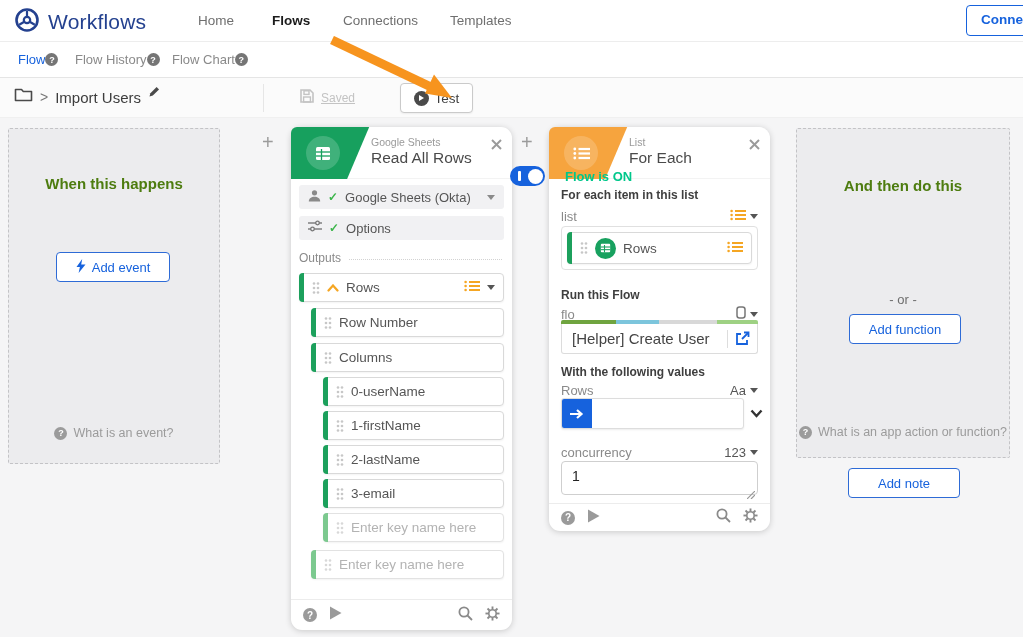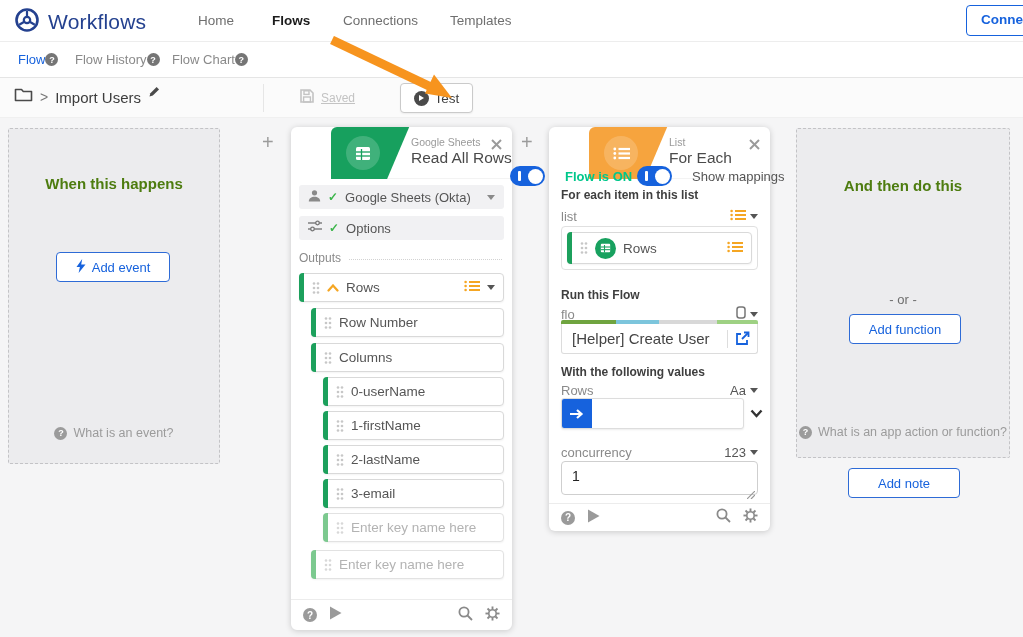--- a/index.html
+++ b/index.html
@@ -54,21 +54,21 @@
 
   .dashed-panel { position:absolute; background:#ececee; border:1.5px dashed #c3c3c6; border-radius:2px; }
   .panel-title { position:absolute; width:100%; text-align:center; font-size:15px; font-weight:700; color:#4d7c0f; }
   .panel-help { position:absolute; width:100%; display:flex; justify-content:center; align-items:center; gap:6px; font-size:12.5px; color:#9b9b9b; }
   .blue-btn { position:absolute; background:#fff; border:1px solid #2e6bd6; border-radius:4px; color:#1662dd;
     font-size:13px; display:flex; align-items:center; justify-content:center; gap:6px; cursor:pointer;
     font-family:"Liberation Sans", sans-serif; }
   .or-text { position:absolute; width:100%; text-align:center; font-size:13px; color:#6e6e6e; }
 
   
-  .card { position:absolute; background:#fff; border-radius:6px; box-shadow:0 1px 6px rgba(0,0,0,.18);padding-left:40px; }
+  .card { position:absolute; background:#fff; border-radius:11px; box-shadow:0 1px 6px rgba(0,0,0,.18); }
   .card-header { position:relative; height:52px; border-bottom:1px solid #f3f3f3; }
   .ribbon { position:absolute; left:0; top:0; height:52px; width:92px; clip-path:polygon(0 0,85% 0,61% 100%,0 100%); border-top-left-radius:6px; }
   .ribbon.green { background:#17a05e; }
   .ribbon.orange { background:#f6a43e; }
   .ribbon-circle { position:absolute; left:15px; top:9px; width:34px; height:34px; border-radius:50%;
     background:rgba(255,255,255,.18); display:flex; align-items:center; justify-content:center; }
   .hdr-app { position:absolute; left:80px; top:9px; font-size:10.5px; color:#9a9a9a; }
   .hdr-title { position:absolute; left:80px; top:22px; font-size:15.5px; color:#4a4a4a; }
   .close-x { position:absolute; right:10px; top:9px; cursor:pointer; }
 
@@ -185,27 +185,20 @@
       <span class="play-circle"></span>
       <span>Test</span>
     </div>
     <div class="toggle-group" style="left:510px">
       <div class="toggle">
           <span class="tbar"></span>
           <span class="knob"></span>
         </div>
       <span class="flow-on-label">Flow is ON</span>
     </div>
-    <div class="toggle-group" style="left:637px">
-      <div class="toggle">
-          <span class="tbar"></span>
-          <span class="knob"></span>
-        </div>
-      <span class="mappings-label">Show mappings</span>
-    </div>
   </div>
 
   <svg class="annotation-arrow" width="135" height="72">
     <line x1="4" y1="4" x2="103" y2="51" stroke="#f7941e" stroke-width="9"></line>
     <polygon points="124,62 97,57.5 106,38.5" fill="#f7941e"></polygon>
   </svg>
 
   <div class="canvas">
 
     <span class="plus" style="left:262px; top:13px">+</span>

